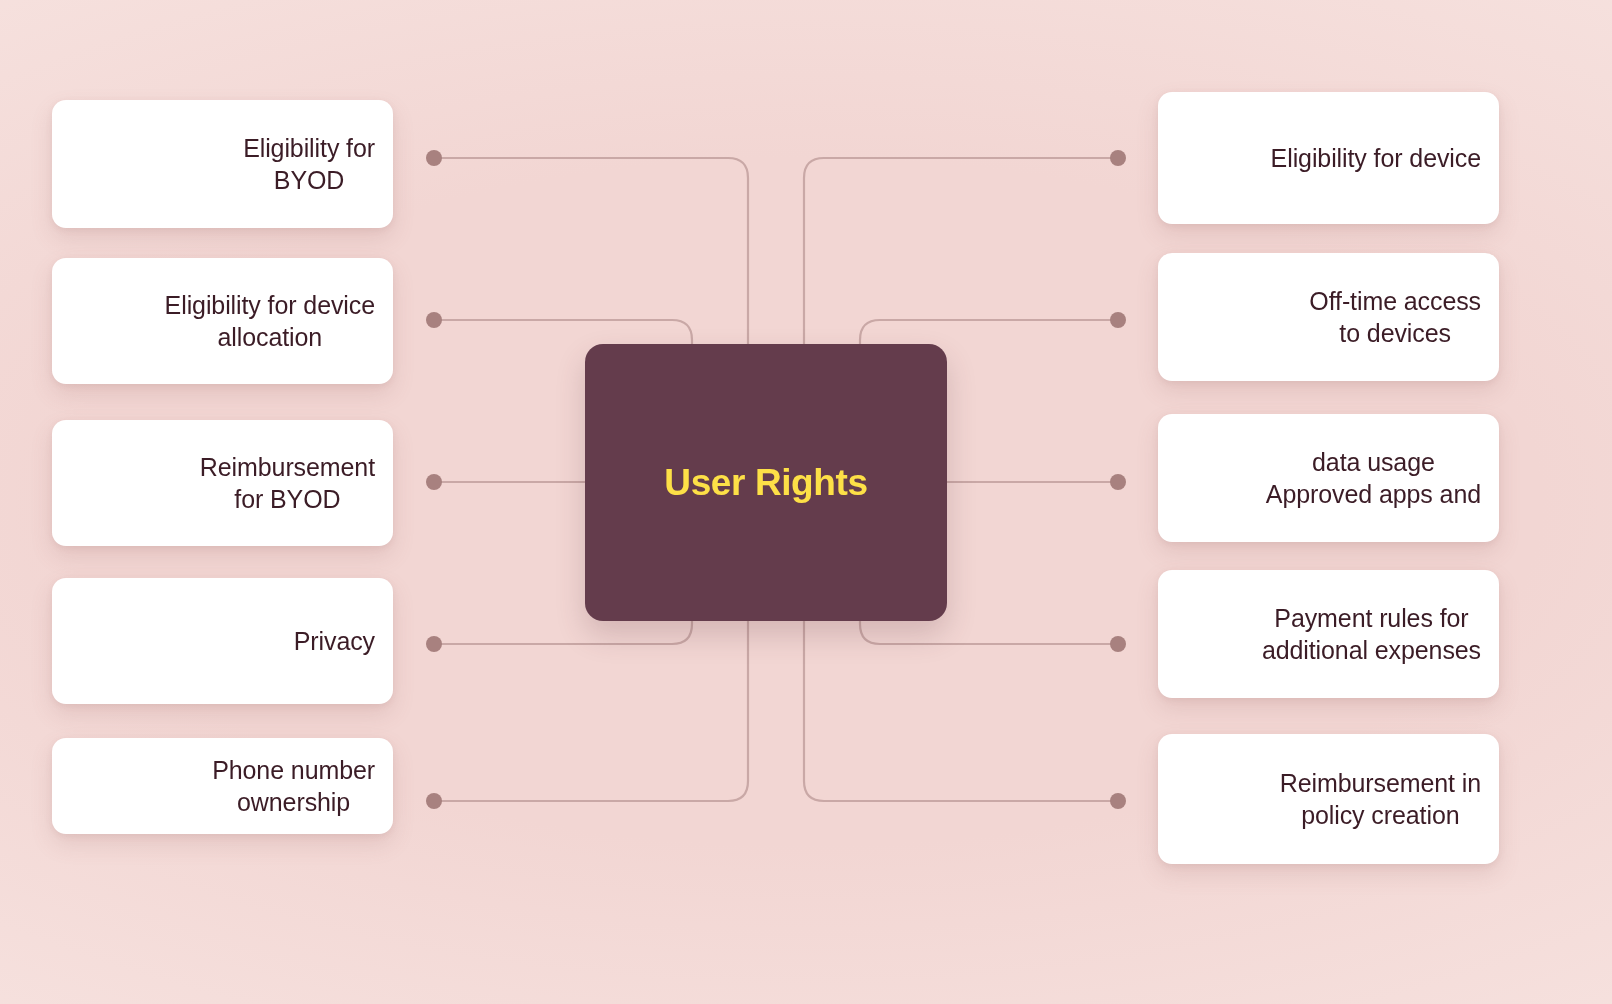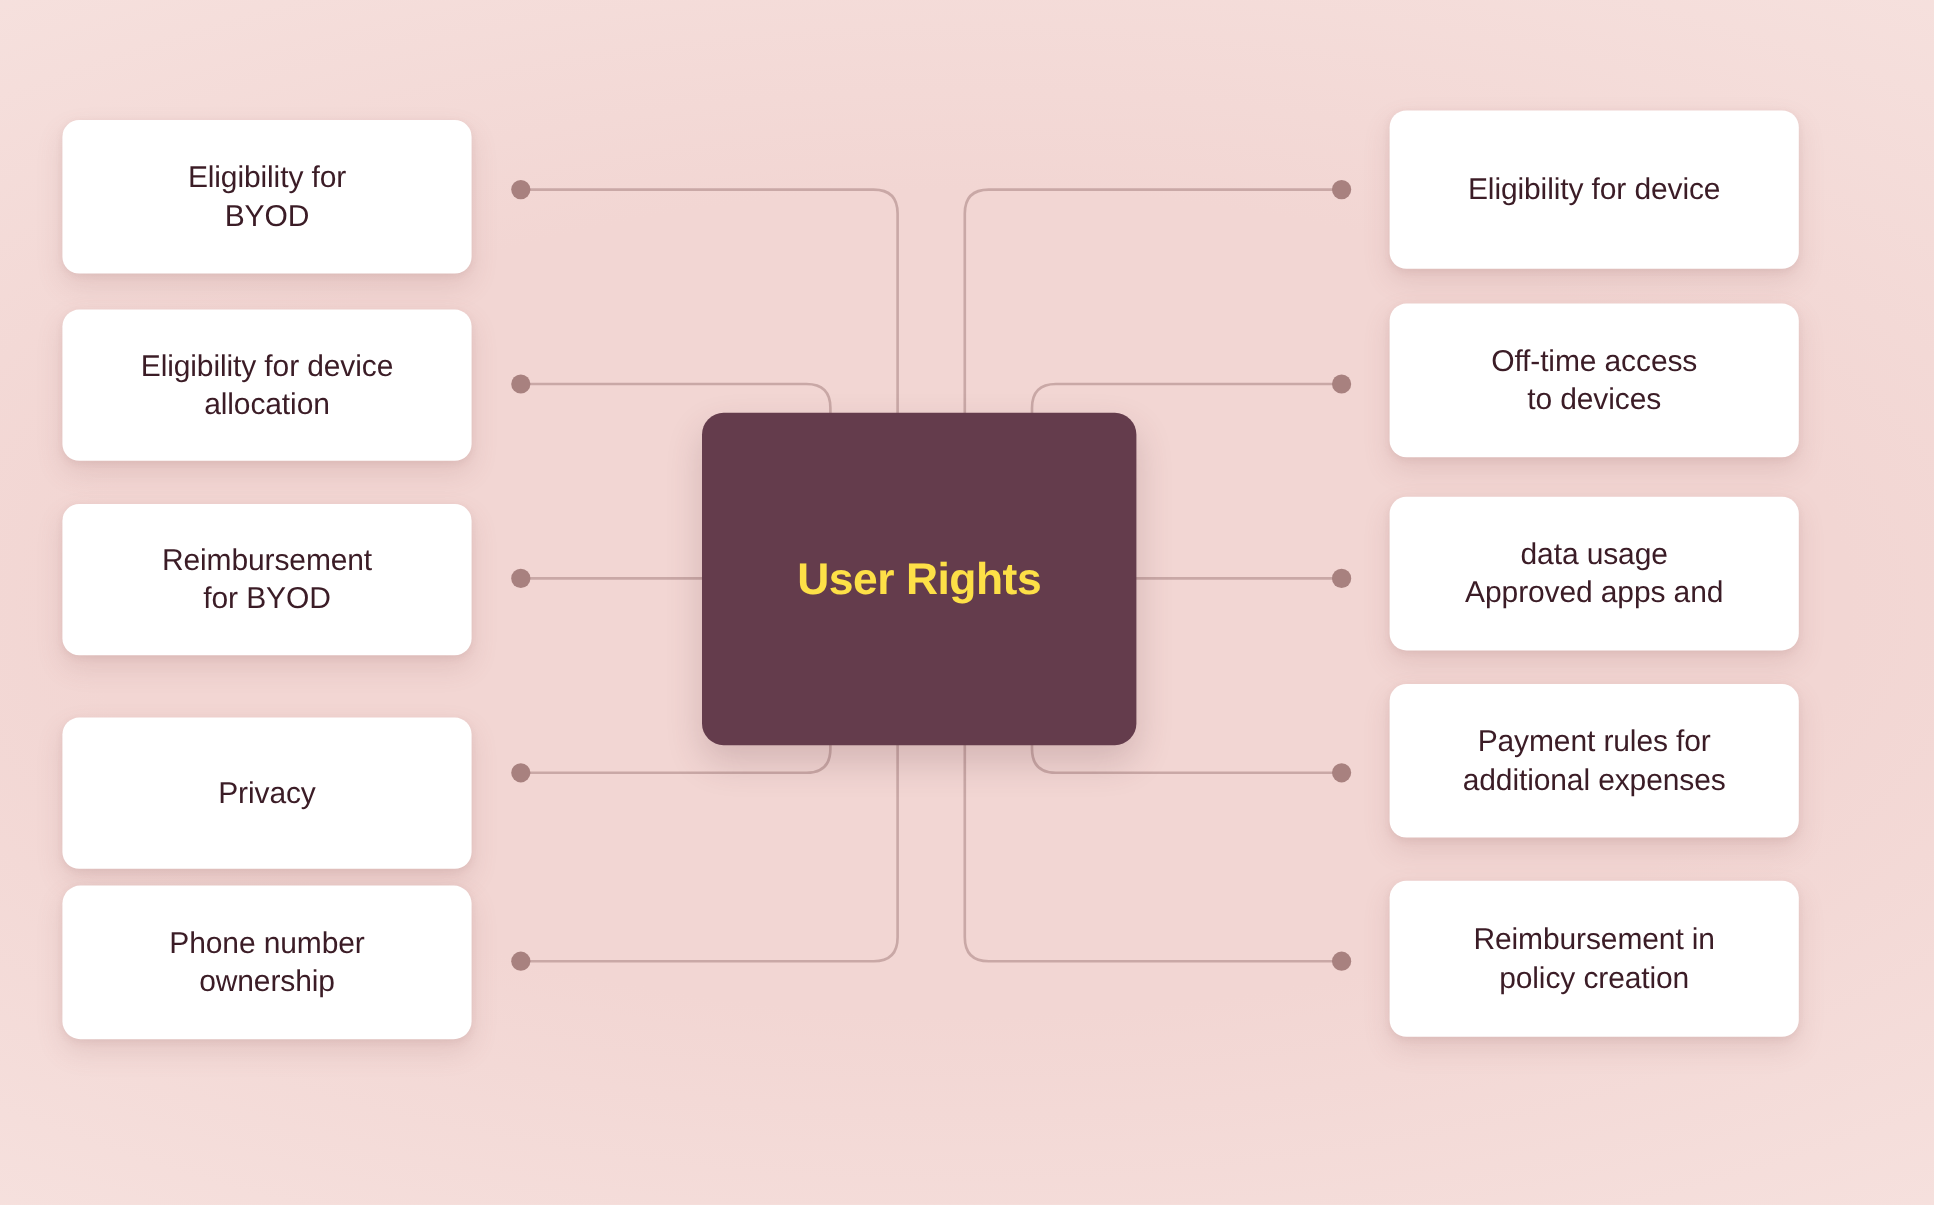--- a/index.html
+++ b/index.html
@@ -46,42 +46,42 @@
     fill: #a8817f;
   }
 
   
   .card {
     position: absolute;
     background: #ffffff;
     border-radius: 14px;
     display: flex;
     align-items: center;
-    justify-content: center;
+    justify-content: flex-end;
     text-align: center;
     color: #3b1c26;
     font-size: 25px;
     line-height: 1.28;
     letter-spacing: -0.1px;
     padding: 10px 18px;
     box-shadow: 0 10px 22px rgba(150, 96, 96, 0.16),
                 0 2px 6px rgba(150, 96, 96, 0.10);
     z-index: 3;
   }
   .card span { display: block; }
 
   
   .col-left  { left: 52px;  width: 341px; }
   .col-right { left: 1158px; width: 341px; }
 
   .row-1 { top: 100px;  height: 128px; }
   .row-2 { top: 258px;  height: 126px; }
   .row-3 { top: 420px;  height: 126px; }
-  .row-4 { top: 598px;  height: 126px; }
-  .row-5 { top: 738px;  height: 128px; border-radius: 15px; }
+  .row-4 { top: 578px;  height: 126px; }
+  .row-5 { top: 738px;  height: 96px; }
 
   
   .rrow-1 { top: 92px;  height: 132px; }
   .rrow-2 { top: 253px; height: 128px; }
   .rrow-3 { top: 414px; height: 128px; }
   .rrow-4 { top: 570px; height: 128px; }
   .rrow-5 { top: 734px; height: 130px; }
 
   
   #center-node {

